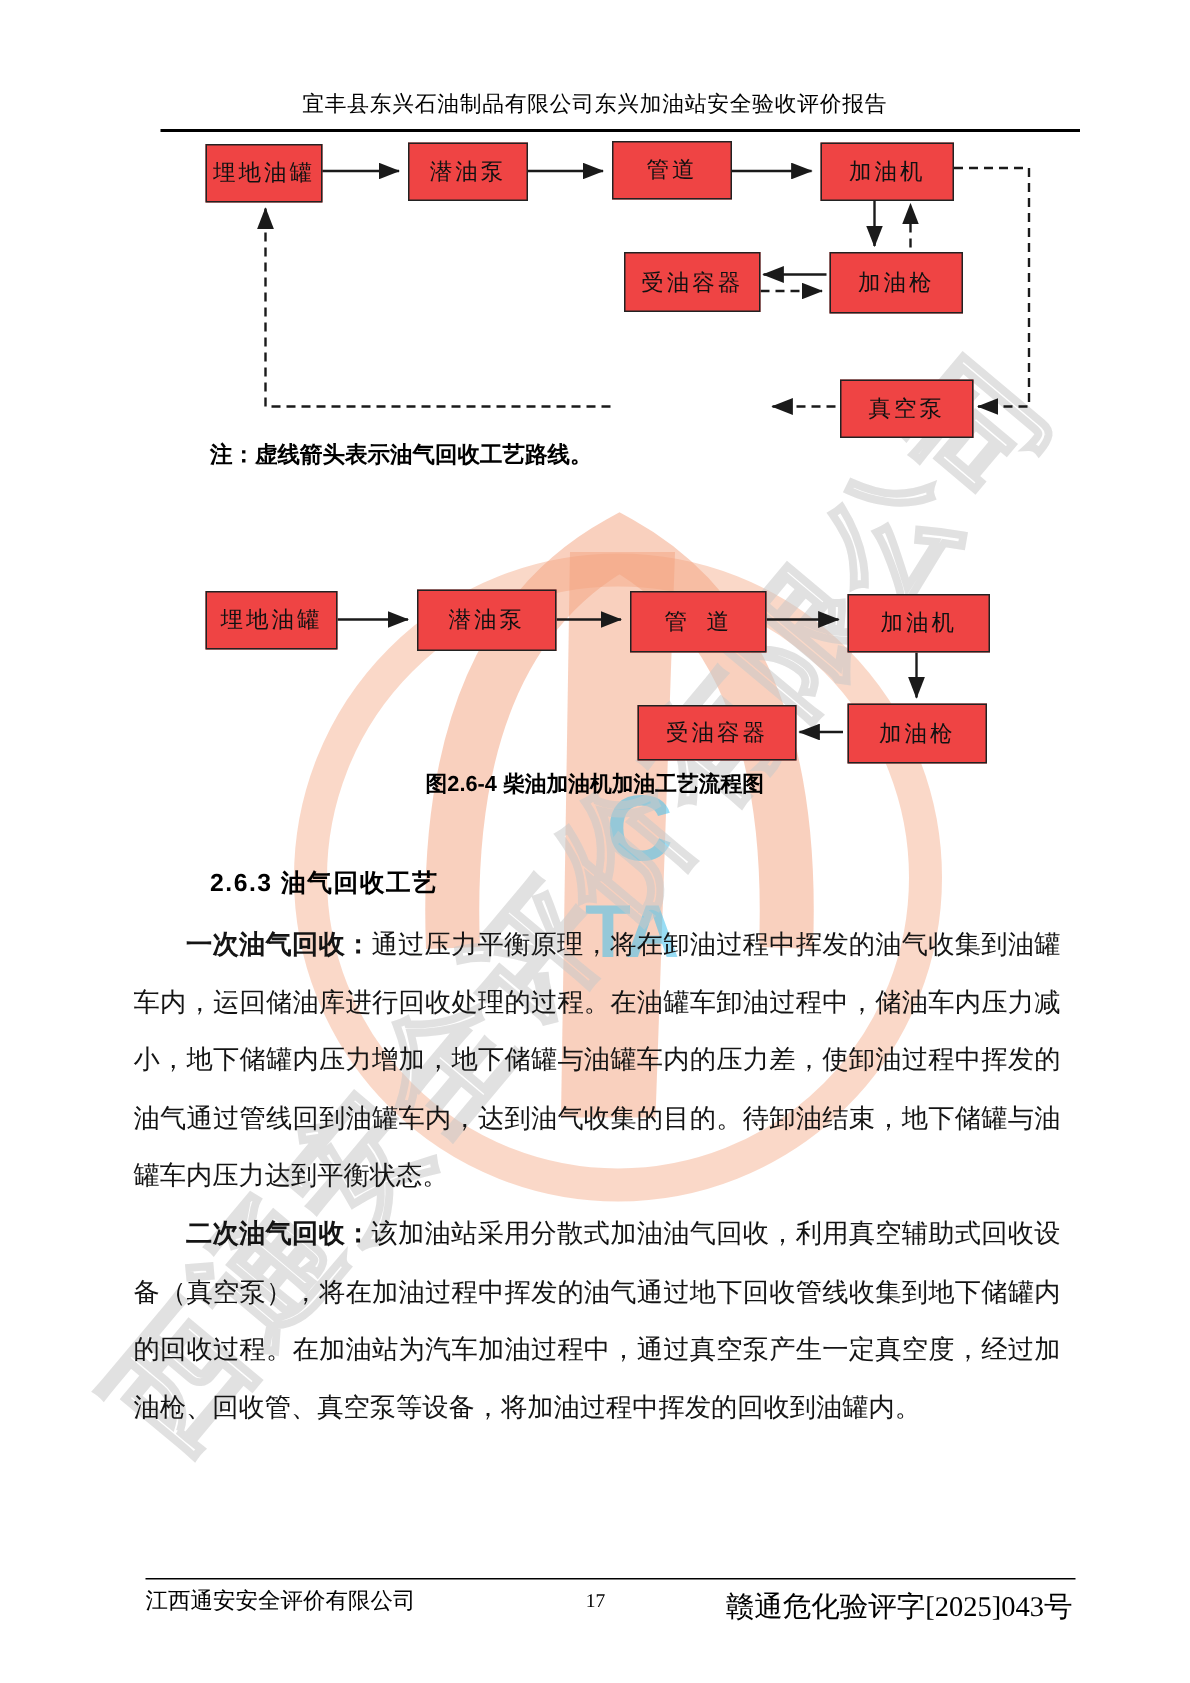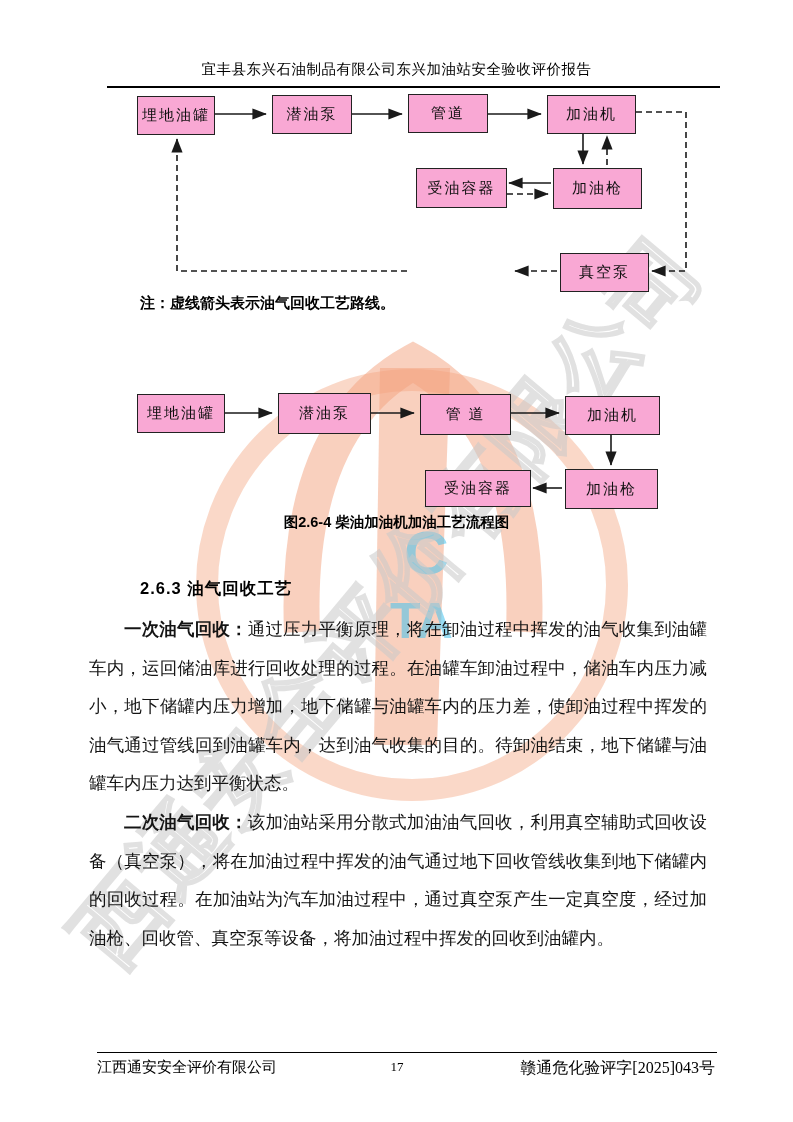--- a/index.html
+++ b/index.html
@@ -19,40 +19,40 @@
   .wm-diag{position:absolute;left:388px;top:600px;transform:translate(-50%,-50%) rotate(-50deg);
            white-space:nowrap;font-size:88px;letter-spacing:4px;font-weight:bold;
            font-family:"Liberation Sans","DejaVu Sans",sans-serif;color:transparent;
            -webkit-text-stroke:2.5px var(--wm-grey,#c9c9c9);opacity:.55;line-height:1;}
   
   .content{position:absolute;inset:0;z-index:1;}
   .header-title{position:absolute;left:0;top:60px;width:100%;text-align:center;
                 font-size:14.5px;letter-spacing:.5px;color:#000;}
   .header-rule{position:absolute;left:107px;top:86px;width:613px;border-top:2px solid #000;}
   .connectors{position:absolute;left:0;top:0;z-index:1;}
-  .fbox{position:absolute;z-index:2;background:#f9a8d4;border:1.5px solid #222;
+  .fbox{position:absolute;z-index:2;background:#ef4444;border:1.5px solid #222;
         display:flex;align-items:center;justify-content:center;
-        font-size:15px;letter-spacing:2px;color:#111;}
+        font-size:15px;letter-spacing:2px;color:#111;font-family:Liberation Mono, monospace;}
   .fbox.small{font-size:13.5px;letter-spacing:0;}
   .note{position:absolute;left:140px;top:294px;font-size:15px;font-weight:bold;
         font-family:"Liberation Sans","DejaVu Sans",sans-serif;color:#000;}
   .caption{position:absolute;left:0;width:100%;text-align:center;font-size:14.5px;
            font-weight:bold;font-family:"Liberation Sans","DejaVu Sans",sans-serif;color:#000;}
   .cap1{top:320px;} .cap2{top:513px;}
   .sec-heading{position:absolute;left:140px;top:578px;font-size:16.5px;font-weight:bold;
                font-family:"Liberation Sans","DejaVu Sans",sans-serif;color:#000;letter-spacing:1px;}
   .bodytext{position:absolute;left:89px;top:610px;width:618px;font-size:17.5px;
             line-height:38.6px;text-align:justify;color:#141414;}
   .bodytext p{margin:0;text-indent:2em;}
   .lead{font-weight:bold;font-family:"Liberation Sans","DejaVu Sans",sans-serif;}
   .footer-rule{position:absolute;left:97px;top:1052px;width:620px;border-top:1.5px solid #000;}
   .footer-left{position:absolute;left:97px;top:1058px;font-size:15px;color:#000;}
   .footer-page{position:absolute;left:377px;top:1059px;width:40px;text-align:center;
                font-size:13px;color:#000;font-family:Liberation Serif, serif;}
-  .footer-right{position:absolute;right:78px;top:1058px;font-size:16px;color:#000;}
+  .footer-right{position:absolute;right:78px;top:1058px;font-size:19px;color:#000;}
   .conn{stroke:#1a1a1a;stroke-width:1.6;fill:none;}
   .dash{stroke-dasharray:6 4;}
 </style>
 </head>
 <body>
 
 <div class="page">
 
   <div class="wm">
     <svg class="wm-svg" width="793" height="1122" viewBox="0 0 793 1122">

